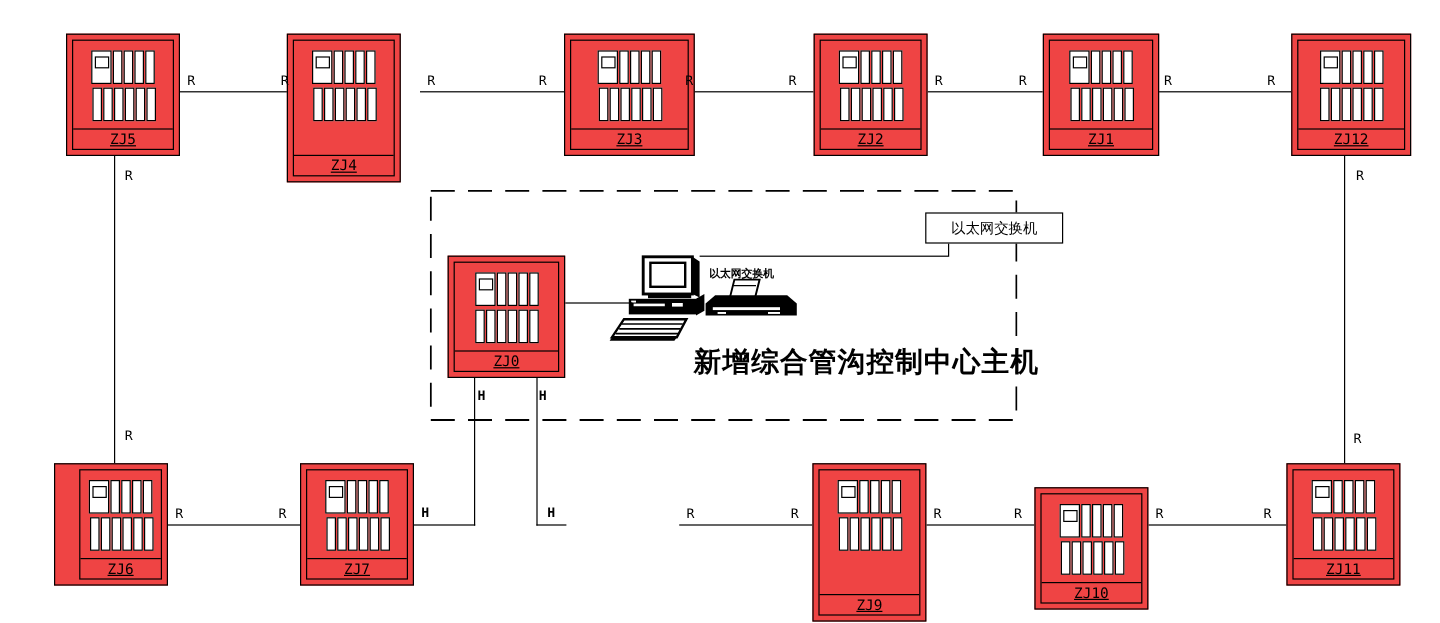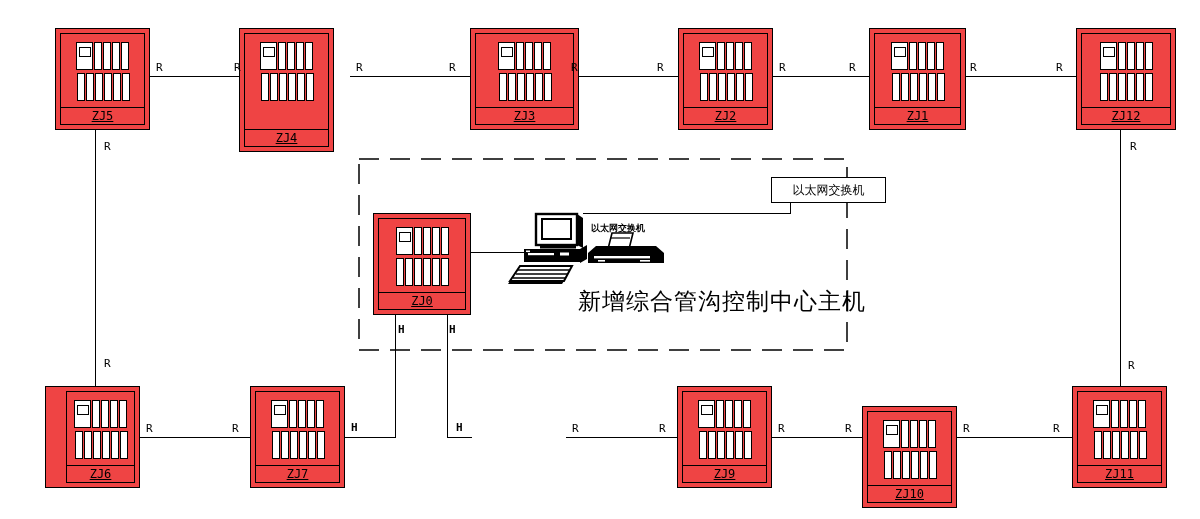--- a/index.html
+++ b/index.html
@@ -22,21 +22,21 @@
   .cpu-win{position:absolute;left:2px;top:4px;width:10px;height:8px;border:1px solid #000;background:#fff;}
   .slat{width:8px;height:100%;border:1px solid #000;box-sizing:border-box;margin-left:1px;background:#fff;}
   .dev-label{margin-top:auto;width:100%;border-top:1px solid #000;text-align:center;
              font-family:"DejaVu Sans Mono",monospace;font-size:12px;line-height:16px;
              text-decoration:underline;}
   
   #boundary{position:absolute;left:358px;top:158px;width:490px;height:193px;}
   #switchbox{position:absolute;left:732px;top:177px;width:115px;height:26px;border:1px solid #000;
              background:#fff;text-align:center;font-size:12px;line-height:24px;box-sizing:border-box;margin-left:39px;}
   
-  #title{position:absolute;left:578px;top:286px;font-size:23px;font-weight:normal;letter-spacing:1px;}
+  #title{position:absolute;left:578px;top:286px;font-size:23px;font-weight:bold;letter-spacing:1px;}
   #pclabel{position:absolute;left:591px;top:222px;font-size:9px;font-weight:bold;}
   #pcart{position:absolute;left:500px;top:203px;}
 </style>
 </head>
 <body>
 
 <div id="stage">
 
   <svg id="boundary" width="490" height="193" viewBox="0 0 490 193">
     <rect x="1" y="1" width="488" height="191" fill="none" stroke="#000" stroke-width="1.5" stroke-dasharray="20 11"></rect>
@@ -276,21 +276,21 @@
         <span class="slat"></span>
         <span class="slat"></span>
         <span class="slat"></span>
         <span class="slat"></span>
       </div>
       <div class="dev-label">ZJ7</div>
     </div>
   </div>
 
 
-  <div class="dev" style="left: 677px; top: 386px; width: 95px; height: 102px;">
+  <div class="dev" style="left: 677px; top: 386px; width: 95px; height: 132px;">
     <div class="dev-inner">
       <div class="mod-row top">
         <span class="cpu">
             <span class="cpu-win"></span>
           </span>
         <span class="slat"></span>
         <span class="slat"></span>
         <span class="slat"></span>
         <span class="slat"></span>
       </div>

